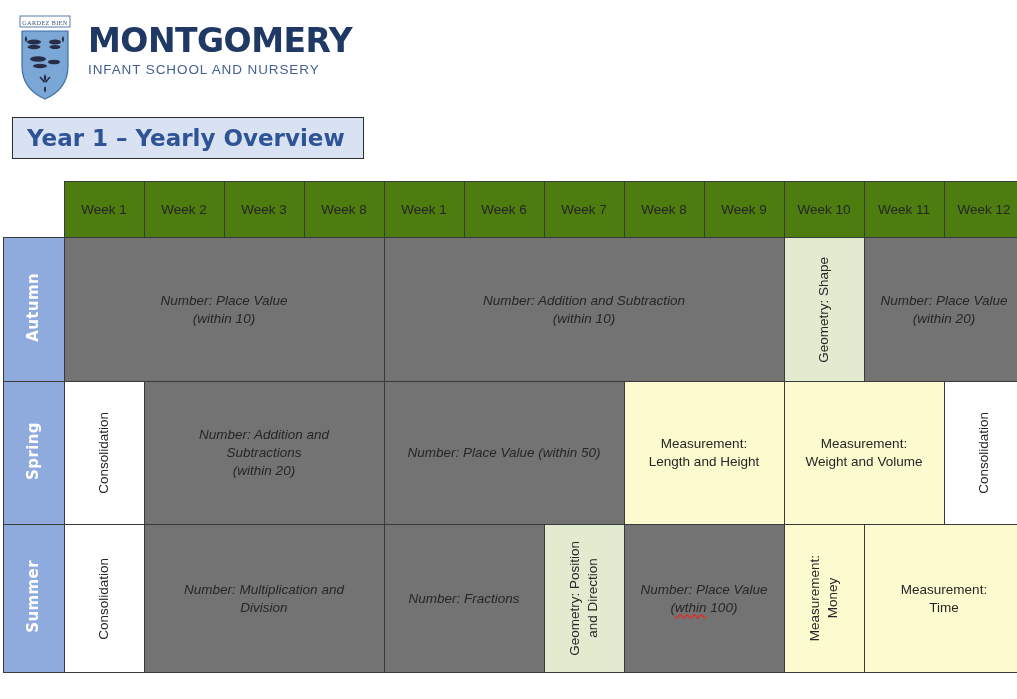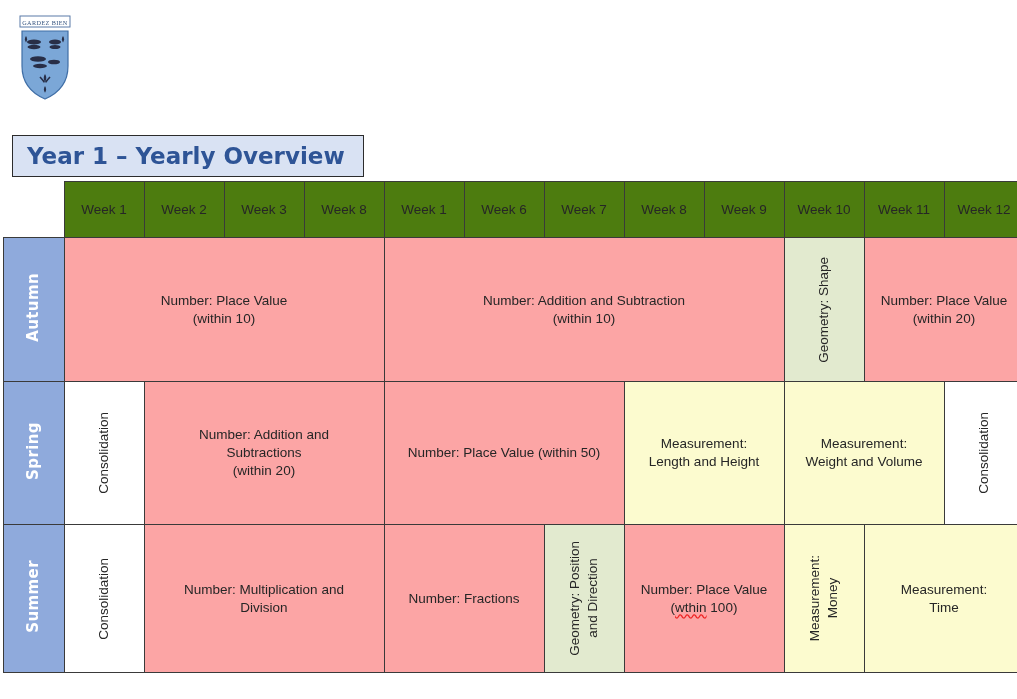--- a/index.html
+++ b/index.html
@@ -61,21 +61,20 @@
     position: absolute;
     left: 12px;
     top: 117px;
     width: 352px;
     height: 42px;
     background: #d9e2f3;
     border: 1.4px solid #2c2c2c;
     box-sizing: border-box;
     display: flex;
     align-items: center;
-    margin-top: 18px;
   }
   #title-text {
     font-family: "DejaVu Sans", sans-serif;
     font-weight: bold;
     font-size: 23px;
     color: #2e5496;
     padding-left: 14px;
     white-space: nowrap;
   }
 
@@ -130,21 +129,21 @@
     color: #ffffff;
     letter-spacing: 0.4px;
     display: inline-block;
   }
   
   .row-autumn td { height: 143px; }
   .row-spring  td { height: 142px; }
   .row-summer  td { height: 147px; }
 
   
-  .fill-number      { background: #fca5a5; }
+  .fill-number      { background: #737373; font-style: italic; }
   .fill-geometry    { background: #e2eacf; }
   .fill-measurement { background: #fcfbcf; }
   .fill-plain       { background: #ffffff; }
 
   .cell-text {
     display: block;
     padding: 2px 5px;
   }
   .cell-text.vertical {
     writing-mode: vertical-rl;
@@ -178,20 +177,24 @@
       <ellipse cx="24" cy="45" rx="8" ry="2.8"></ellipse>
       <ellipse cx="40" cy="48" rx="6" ry="2.3"></ellipse>
       <ellipse cx="26" cy="52" rx="7" ry="2.2"></ellipse>
       <path d="M31 60 q2.6 4 0 8 q-2.6-4 0-8z"></path>
       <path d="M26 63 q3 3.2 4.4 5.4 M36 63 q-3 3.2-4.4 5.4" stroke="#1a1a2e" stroke-width="1.6" fill="none"></path>
       <path d="M12 22 q2.2 3.2 0 6.4 q-2.2-3.2 0-6.4z"></path>
       <path d="M49 22 q2.2 3.2 0 6.4 q-2.2-3.2 0-6.4z"></path>
       <path d="M31 72 q2.3 3.4 0 6.8 q-2.3-3.4 0-6.8z"></path>
     </g>
   </svg>
+  <div id="brand-text">
+    <div id="brand-name">MONTGOMERY</div>
+    <div id="brand-sub">INFANT SCHOOL AND NURSERY</div>
+  </div>
 </div>
 
 <div id="title-banner">
   <span id="title-text">Year 1 – Yearly Overview</span>
 </div>
 
 <table id="overview-table">
   <thead>
     <tr id="header-row">
       <th class="corner-cell"></th>

